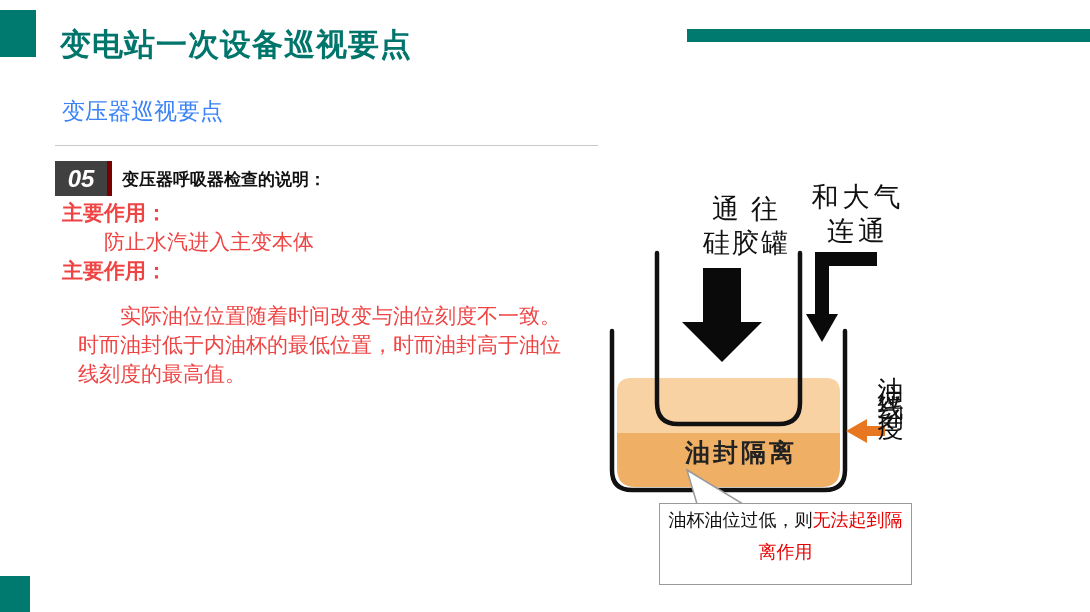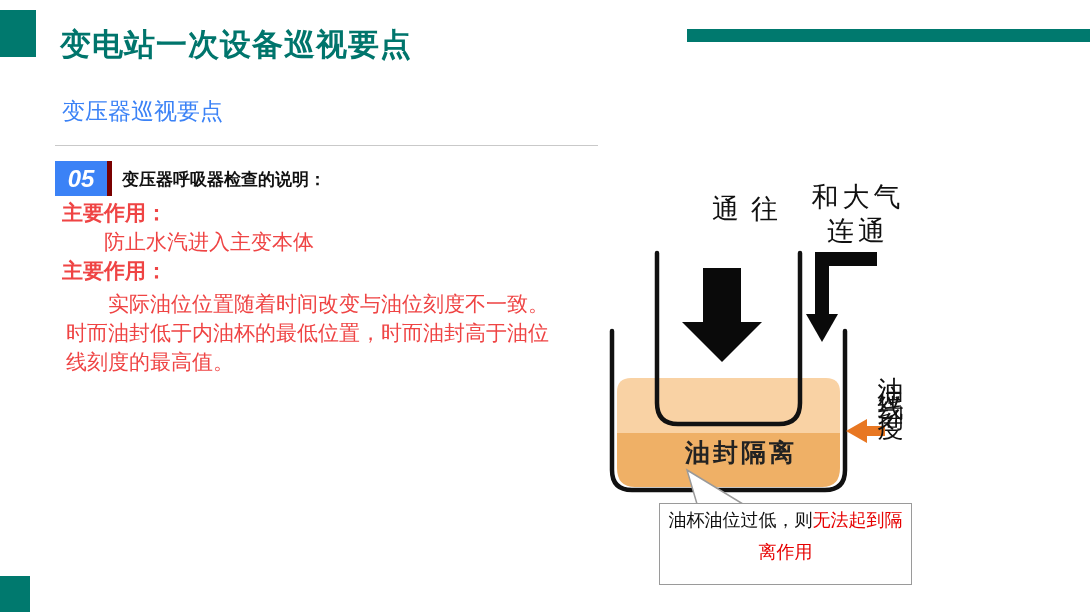--- a/index.html
+++ b/index.html
@@ -10,30 +10,30 @@
   
   .accent-sq-top{position:absolute;left:0;top:10px;width:36px;height:47px;background:#00796E;}
   .accent-sq-bottom{position:absolute;left:0;top:576px;width:30px;height:36px;background:#00796E;}
   .top-right-bar{position:absolute;left:687px;top:29px;width:403px;height:13px;background:#00796E;}
   
   .title{position:absolute;left:60px;top:24px;font-size:31px;font-weight:bold;color:#00756C;letter-spacing:1px;z-index:2;}
   .subtitle{position:absolute;left:62px;top:96px;font-size:23px;font-weight:normal;color:#3b82f6;z-index:2;}
   .divider{position:absolute;left:55px;top:145px;width:543px;height:1px;background:#c9c9c9;}
   
   .badge{
-    position:absolute;left:55px;top:161px;width:52px;height:35px;background:#3b82f6;
+    position:absolute;left:55px;top:161px;width:52px;height:35px;background:#404040;
     border-right:5px solid #7A0000;color:#fff;font-size:24px;font-weight:bold;
     text-align:center;line-height:35px;z-index:2;font-style:italic;
   }
   .section-heading{position:absolute;left:122px;top:168px;font-size:17px;font-weight:bold;color:#111;z-index:2;}
   
   .content{position:absolute;left:62px;top:198px;width:540px;font-size:21px;color:#ef4444;line-height:29px;z-index:2;}
   .content .lbl{font-weight:bold;}
   .content .indent1{padding-left:42px;}
-  .content .para{width:500px;text-indent:2em;margin:4px;}
+  .content .para{width:500px;text-indent:2em;margin:16px;}
   
   .hand{font-family:"DejaVu Serif",serif;color:#111;z-index:2;position:absolute;}
   .silica-label{left:668px;top:192px;width:122px;text-align:right;font-size:27px;line-height:34px;}
   .silica-label .l1{letter-spacing:12px;}
   .silica-label .l2{letter-spacing:2px;}
   .air-label{left:800px;top:180px;width:116px;text-align:center;font-size:27px;line-height:34px;letter-spacing:4px;}
   .oil-seal-label{left:645px;top:436px;width:192px;text-align:center;font-size:25px;font-weight:bold;color:#222;letter-spacing:3px;}
   .scale-label{
     left:874px;top:356px;font-size:26px;letter-spacing:9px;
     writing-mode:vertical-rl;text-orientation:upright;line-height:34px;
@@ -86,20 +86,21 @@
       <polygon points="806,314 838,314 822,342" fill="#0a0a0a"></polygon>
     </g>
 
     <polygon points="846,431 867,419 867,426 885,426 885,436 867,436 867,443" fill="#E87722"></polygon>
 
     <polygon points="697,504 743,504 687,470" fill="#ffffff" stroke="#9a9a9a" stroke-width="1.5"></polygon>
   </svg>
 
   <div class="hand silica-label">
     <div class="l1">通往</div>
+    <div class="l2">硅胶罐</div>
   </div>
   <div class="hand air-label">
     <div>和大气</div>
     <div>连通</div>
   </div>
   <div class="hand oil-seal-label">油封隔离</div>
   <div class="hand scale-label">油位线刻度</div>
 
   <div class="callout">
     <span>油杯油位过低，则</span><span class="hl">无法起到隔离作用</span>

